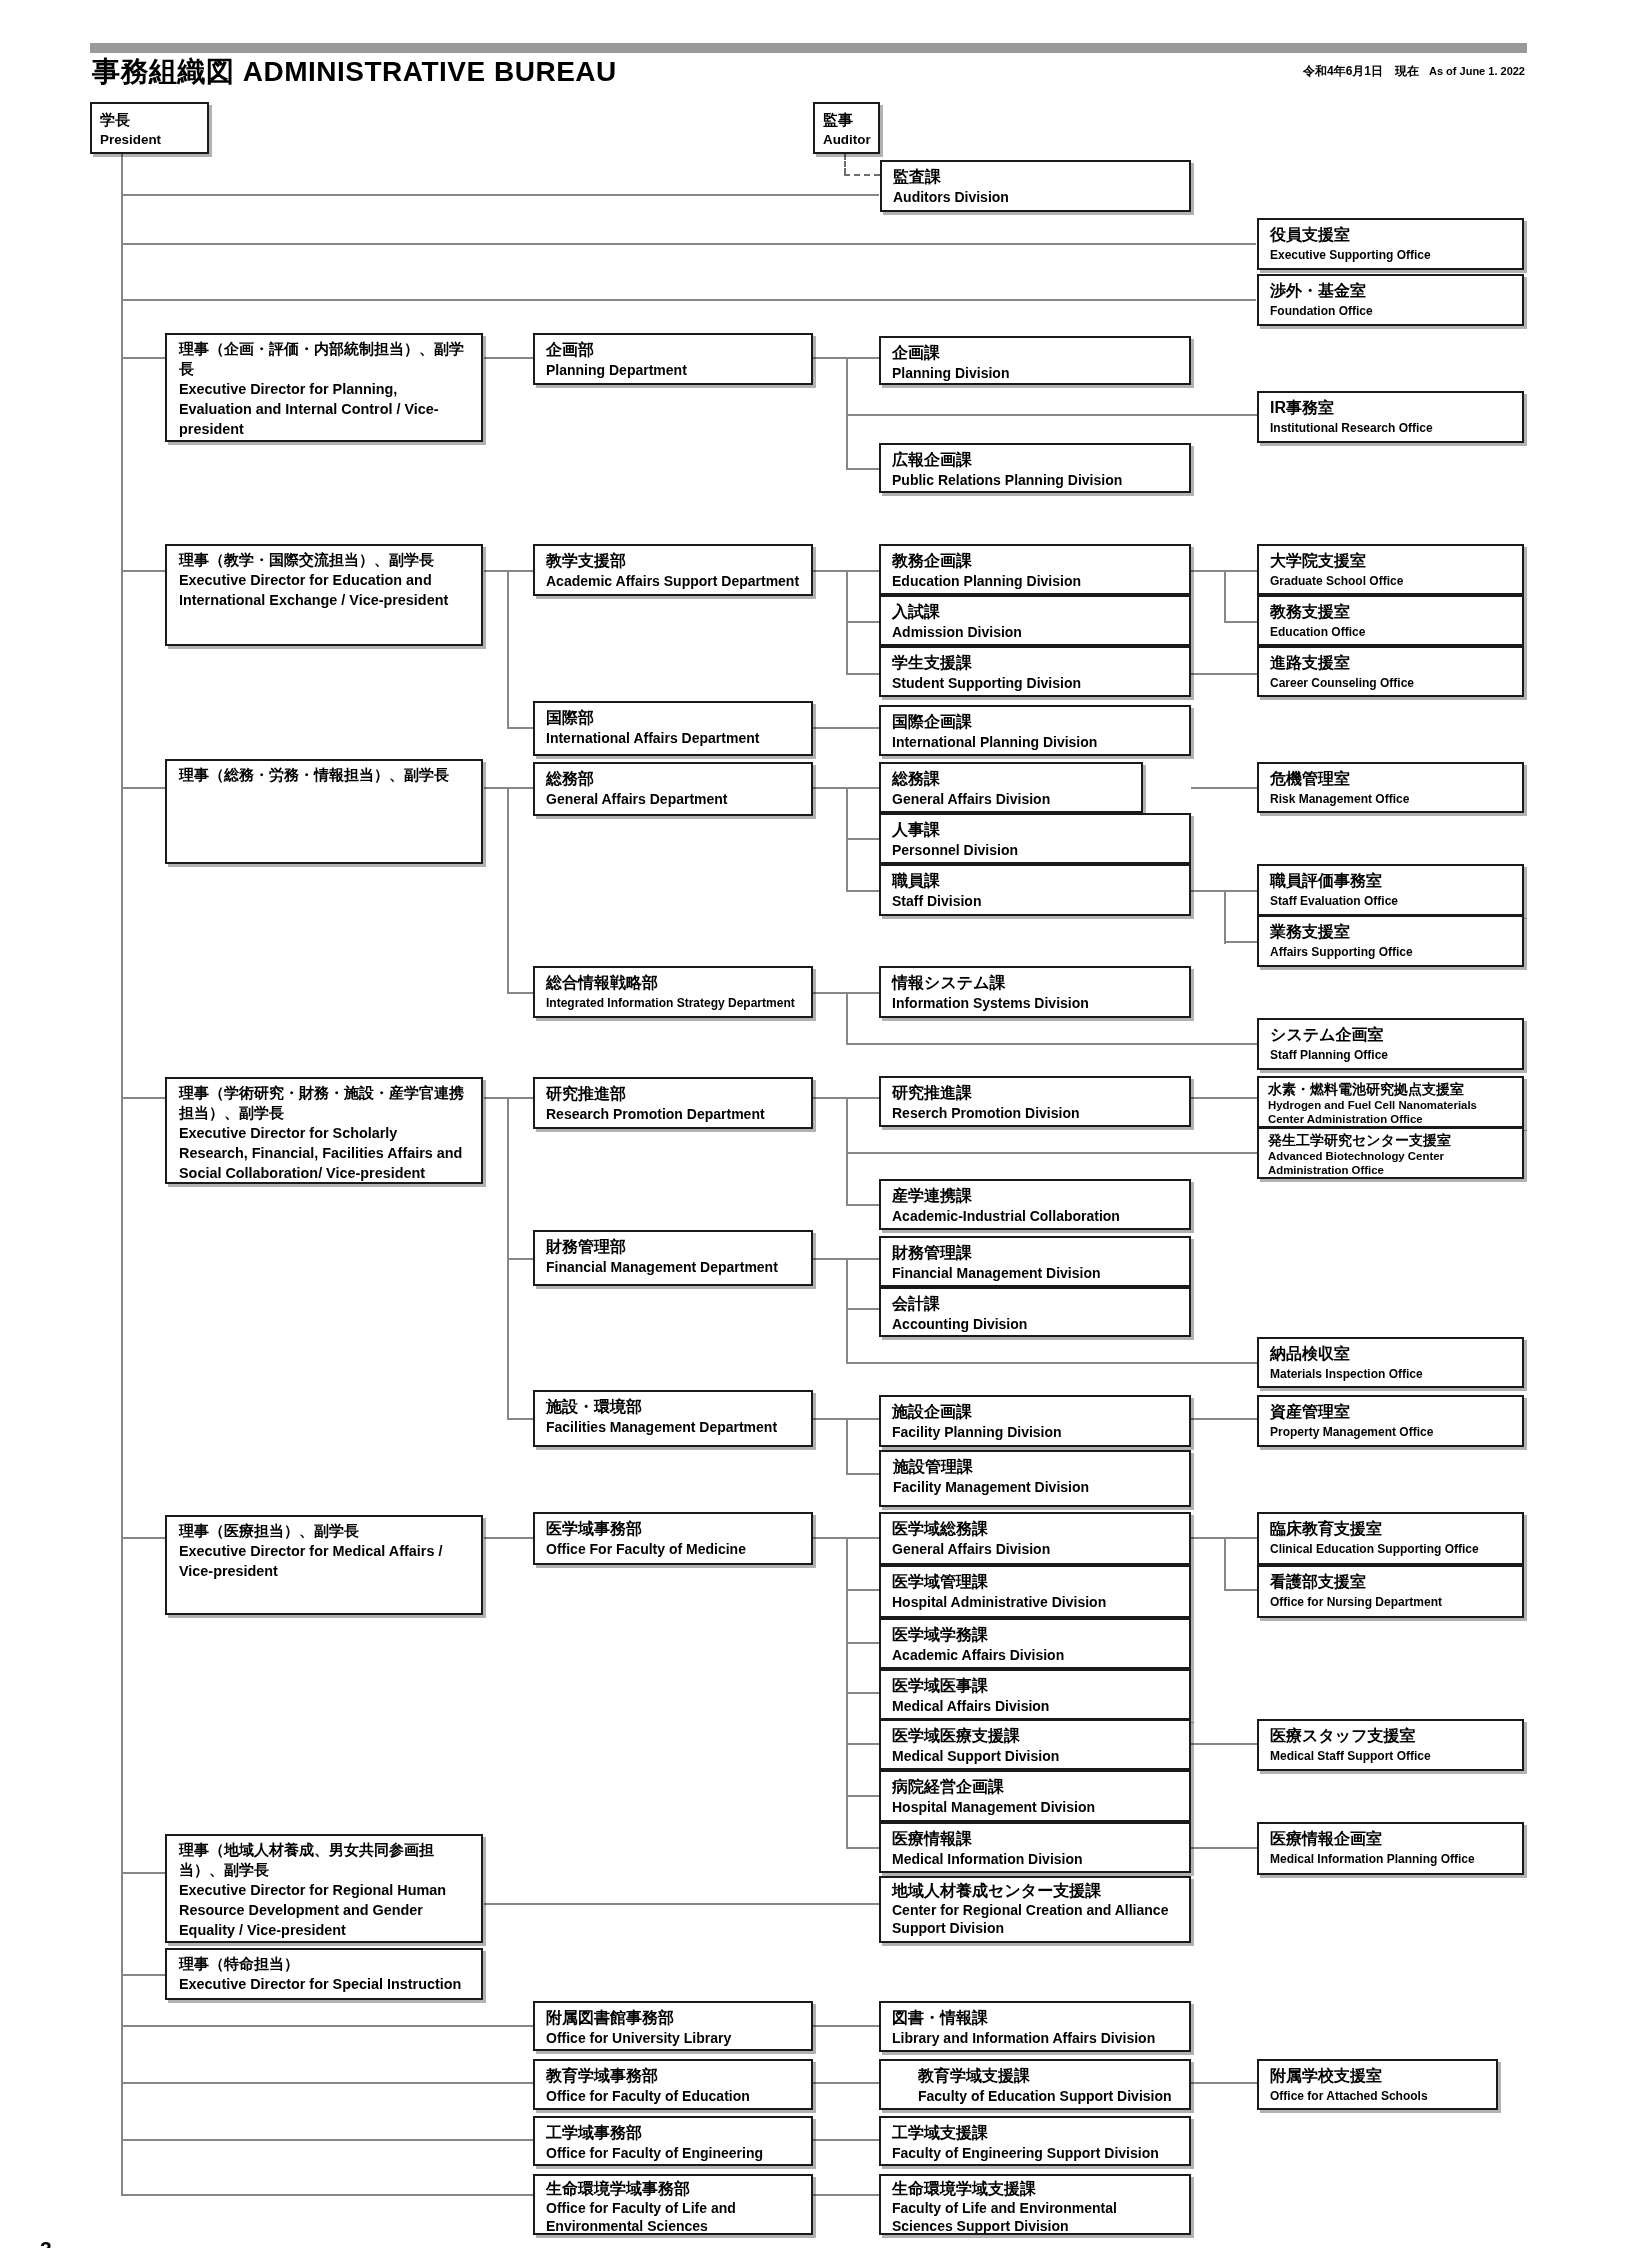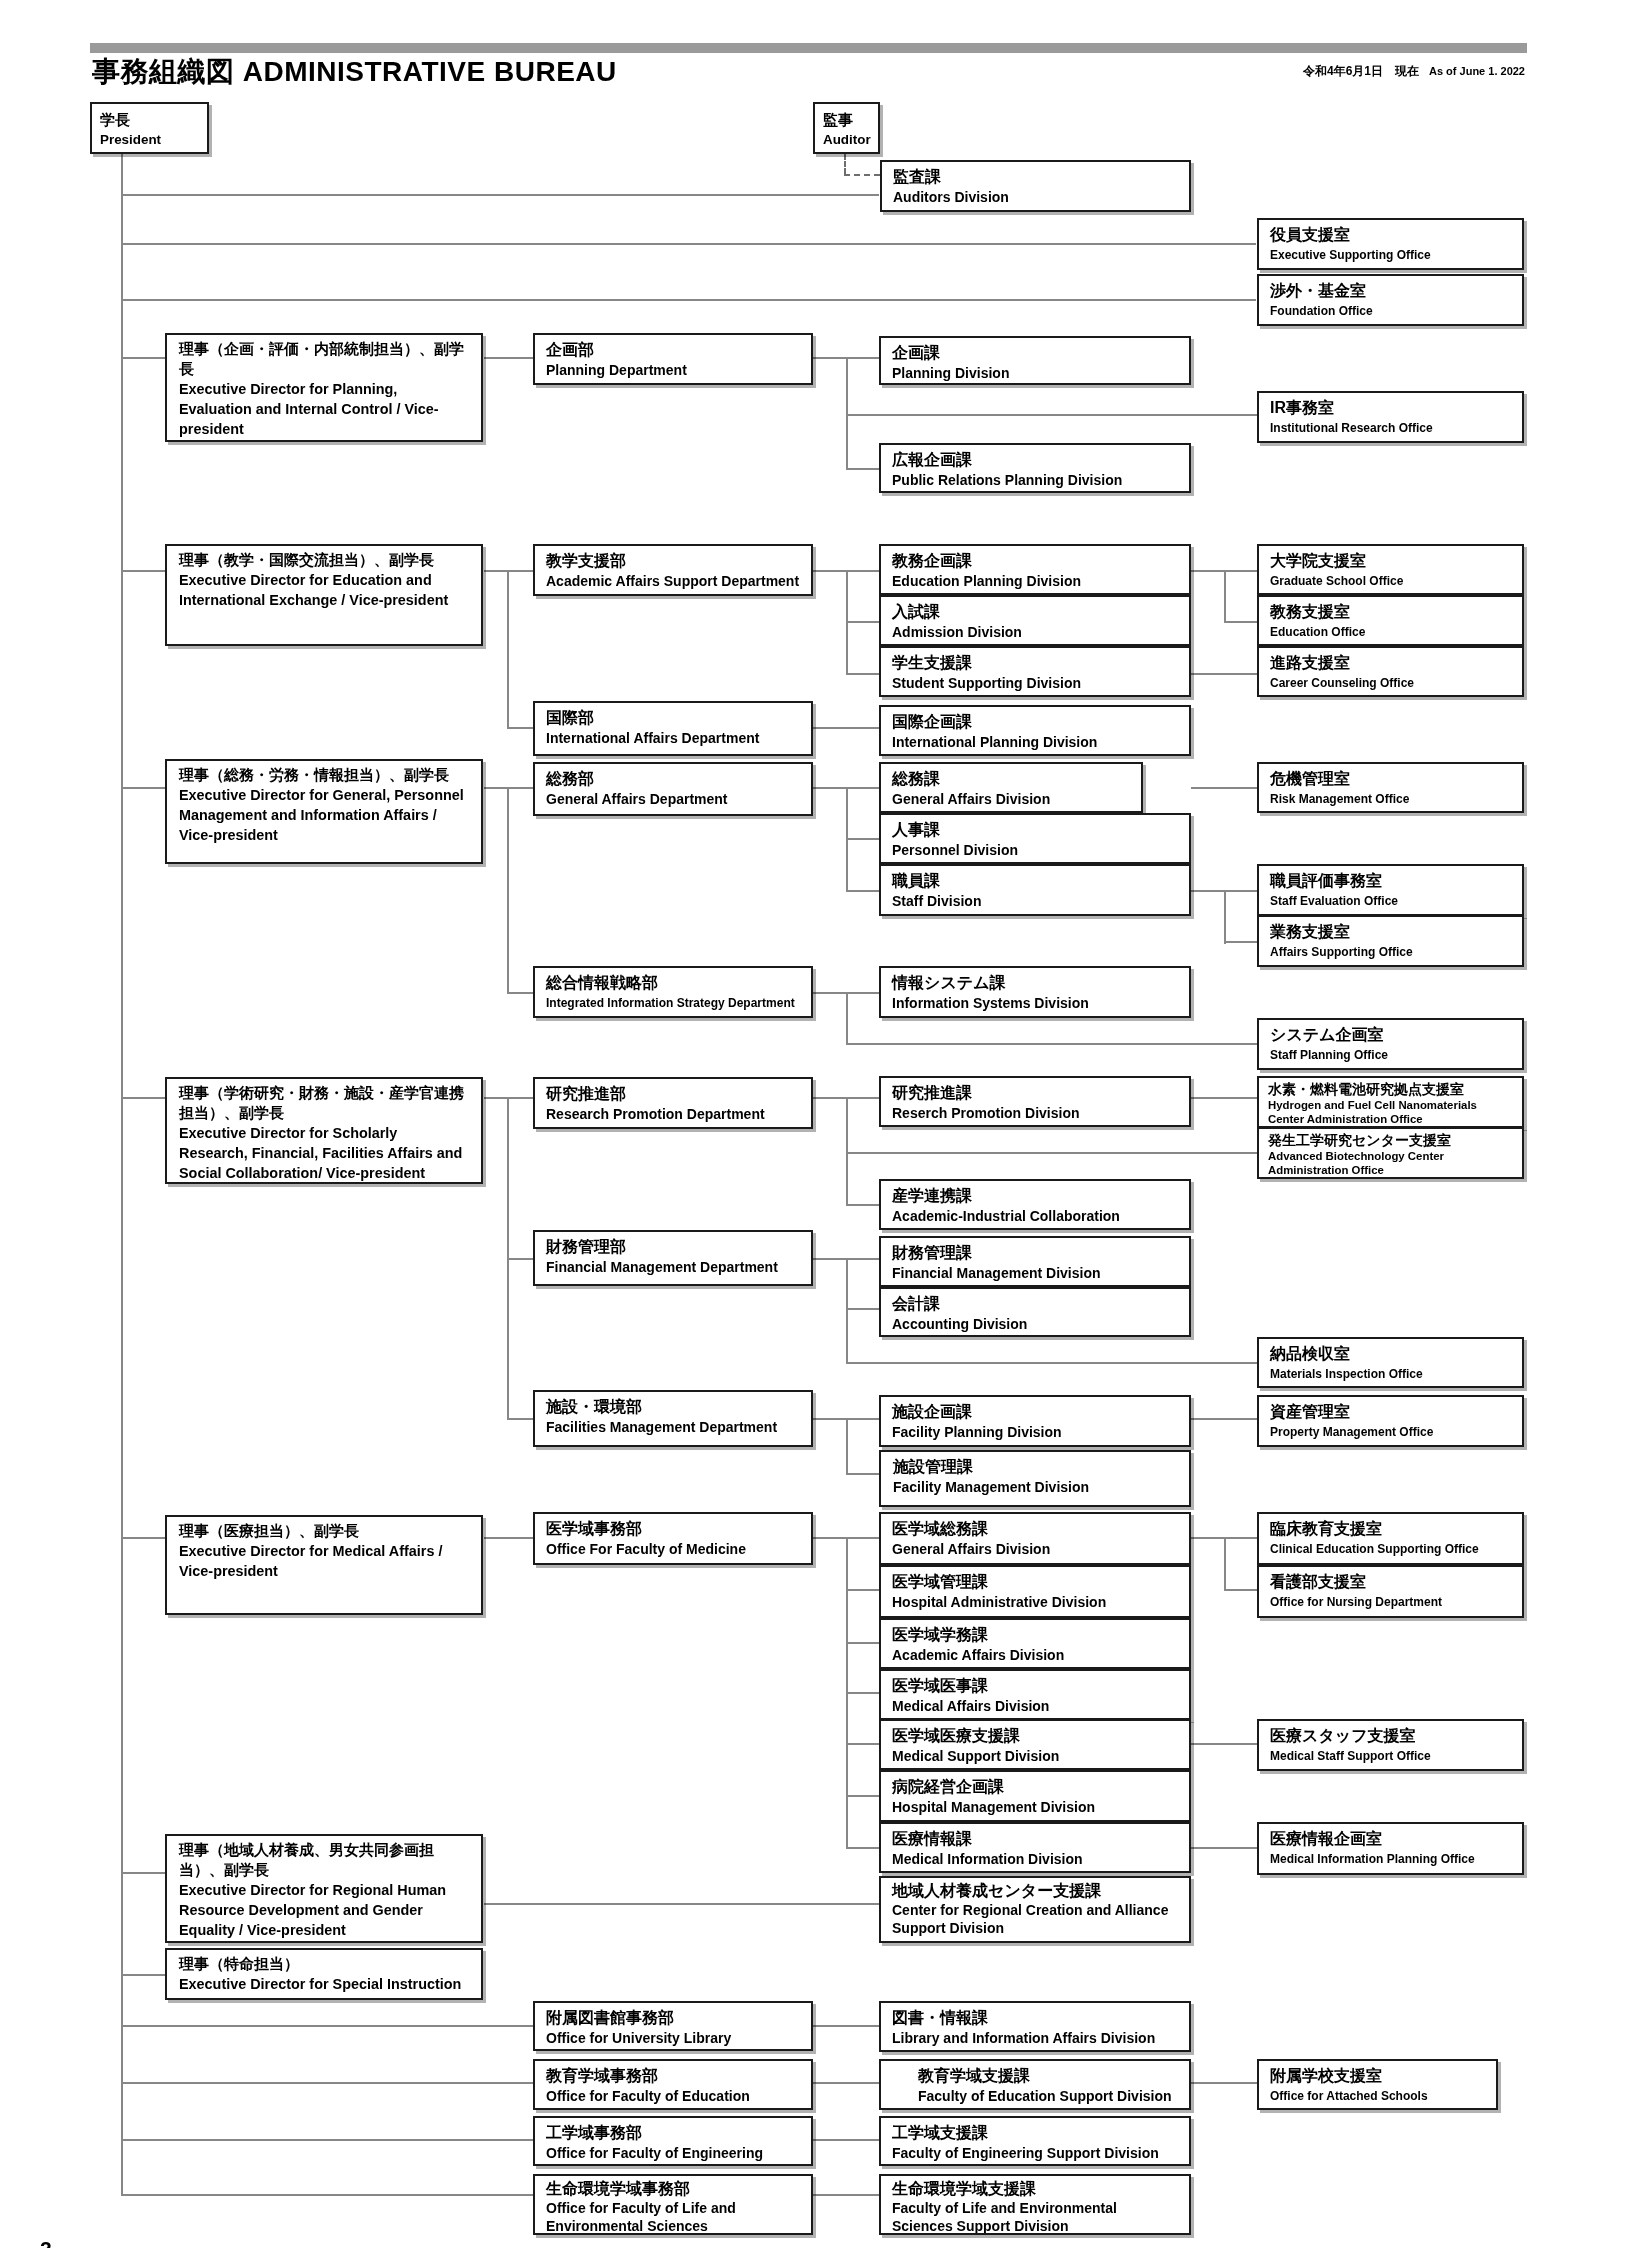--- a/index.html
+++ b/index.html
@@ -149,21 +149,20 @@
       <div class="box kind-exec" style="left: 165px; top: 333px; width: 318px; height: 109px;">
         <div class="jp">理事（企画・評価・内部統制担当）、副学長</div>
         <div class="en">Executive Director for Planning, Evaluation and Internal Control / Vice-president</div>
       </div>
       <div class="box kind-exec" style="left: 165px; top: 544px; width: 318px; height: 102px;">
         <div class="jp">理事（教学・国際交流担当）、副学長</div>
         <div class="en">Executive Director for Education and International Exchange / Vice-president</div>
       </div>
       <div class="box kind-exec" style="left: 165px; top: 759px; width: 318px; height: 105px;">
         <div class="jp">理事（総務・労務・情報担当）、副学長</div>
-        <div class="en">Executive Director for General, Personnel Management and Information Affairs / Vice-president</div>
       </div>
       <div class="box kind-exec" style="left: 165px; top: 1077px; width: 318px; height: 107px;">
         <div class="jp">理事（学術研究・財務・施設・産学官連携担当）、副学長</div>
         <div class="en">Executive Director for Scholarly Research, Financial, Facilities Affairs and Social Collaboration/ Vice-president</div>
       </div>
       <div class="box kind-exec" style="left: 165px; top: 1515px; width: 318px; height: 100px;">
         <div class="jp">理事（医療担当）、副学長</div>
         <div class="en">Executive Director for Medical Affairs / Vice-president</div>
       </div>
       <div class="box kind-exec" style="left: 165px; top: 1834px; width: 318px; height: 109px;">

